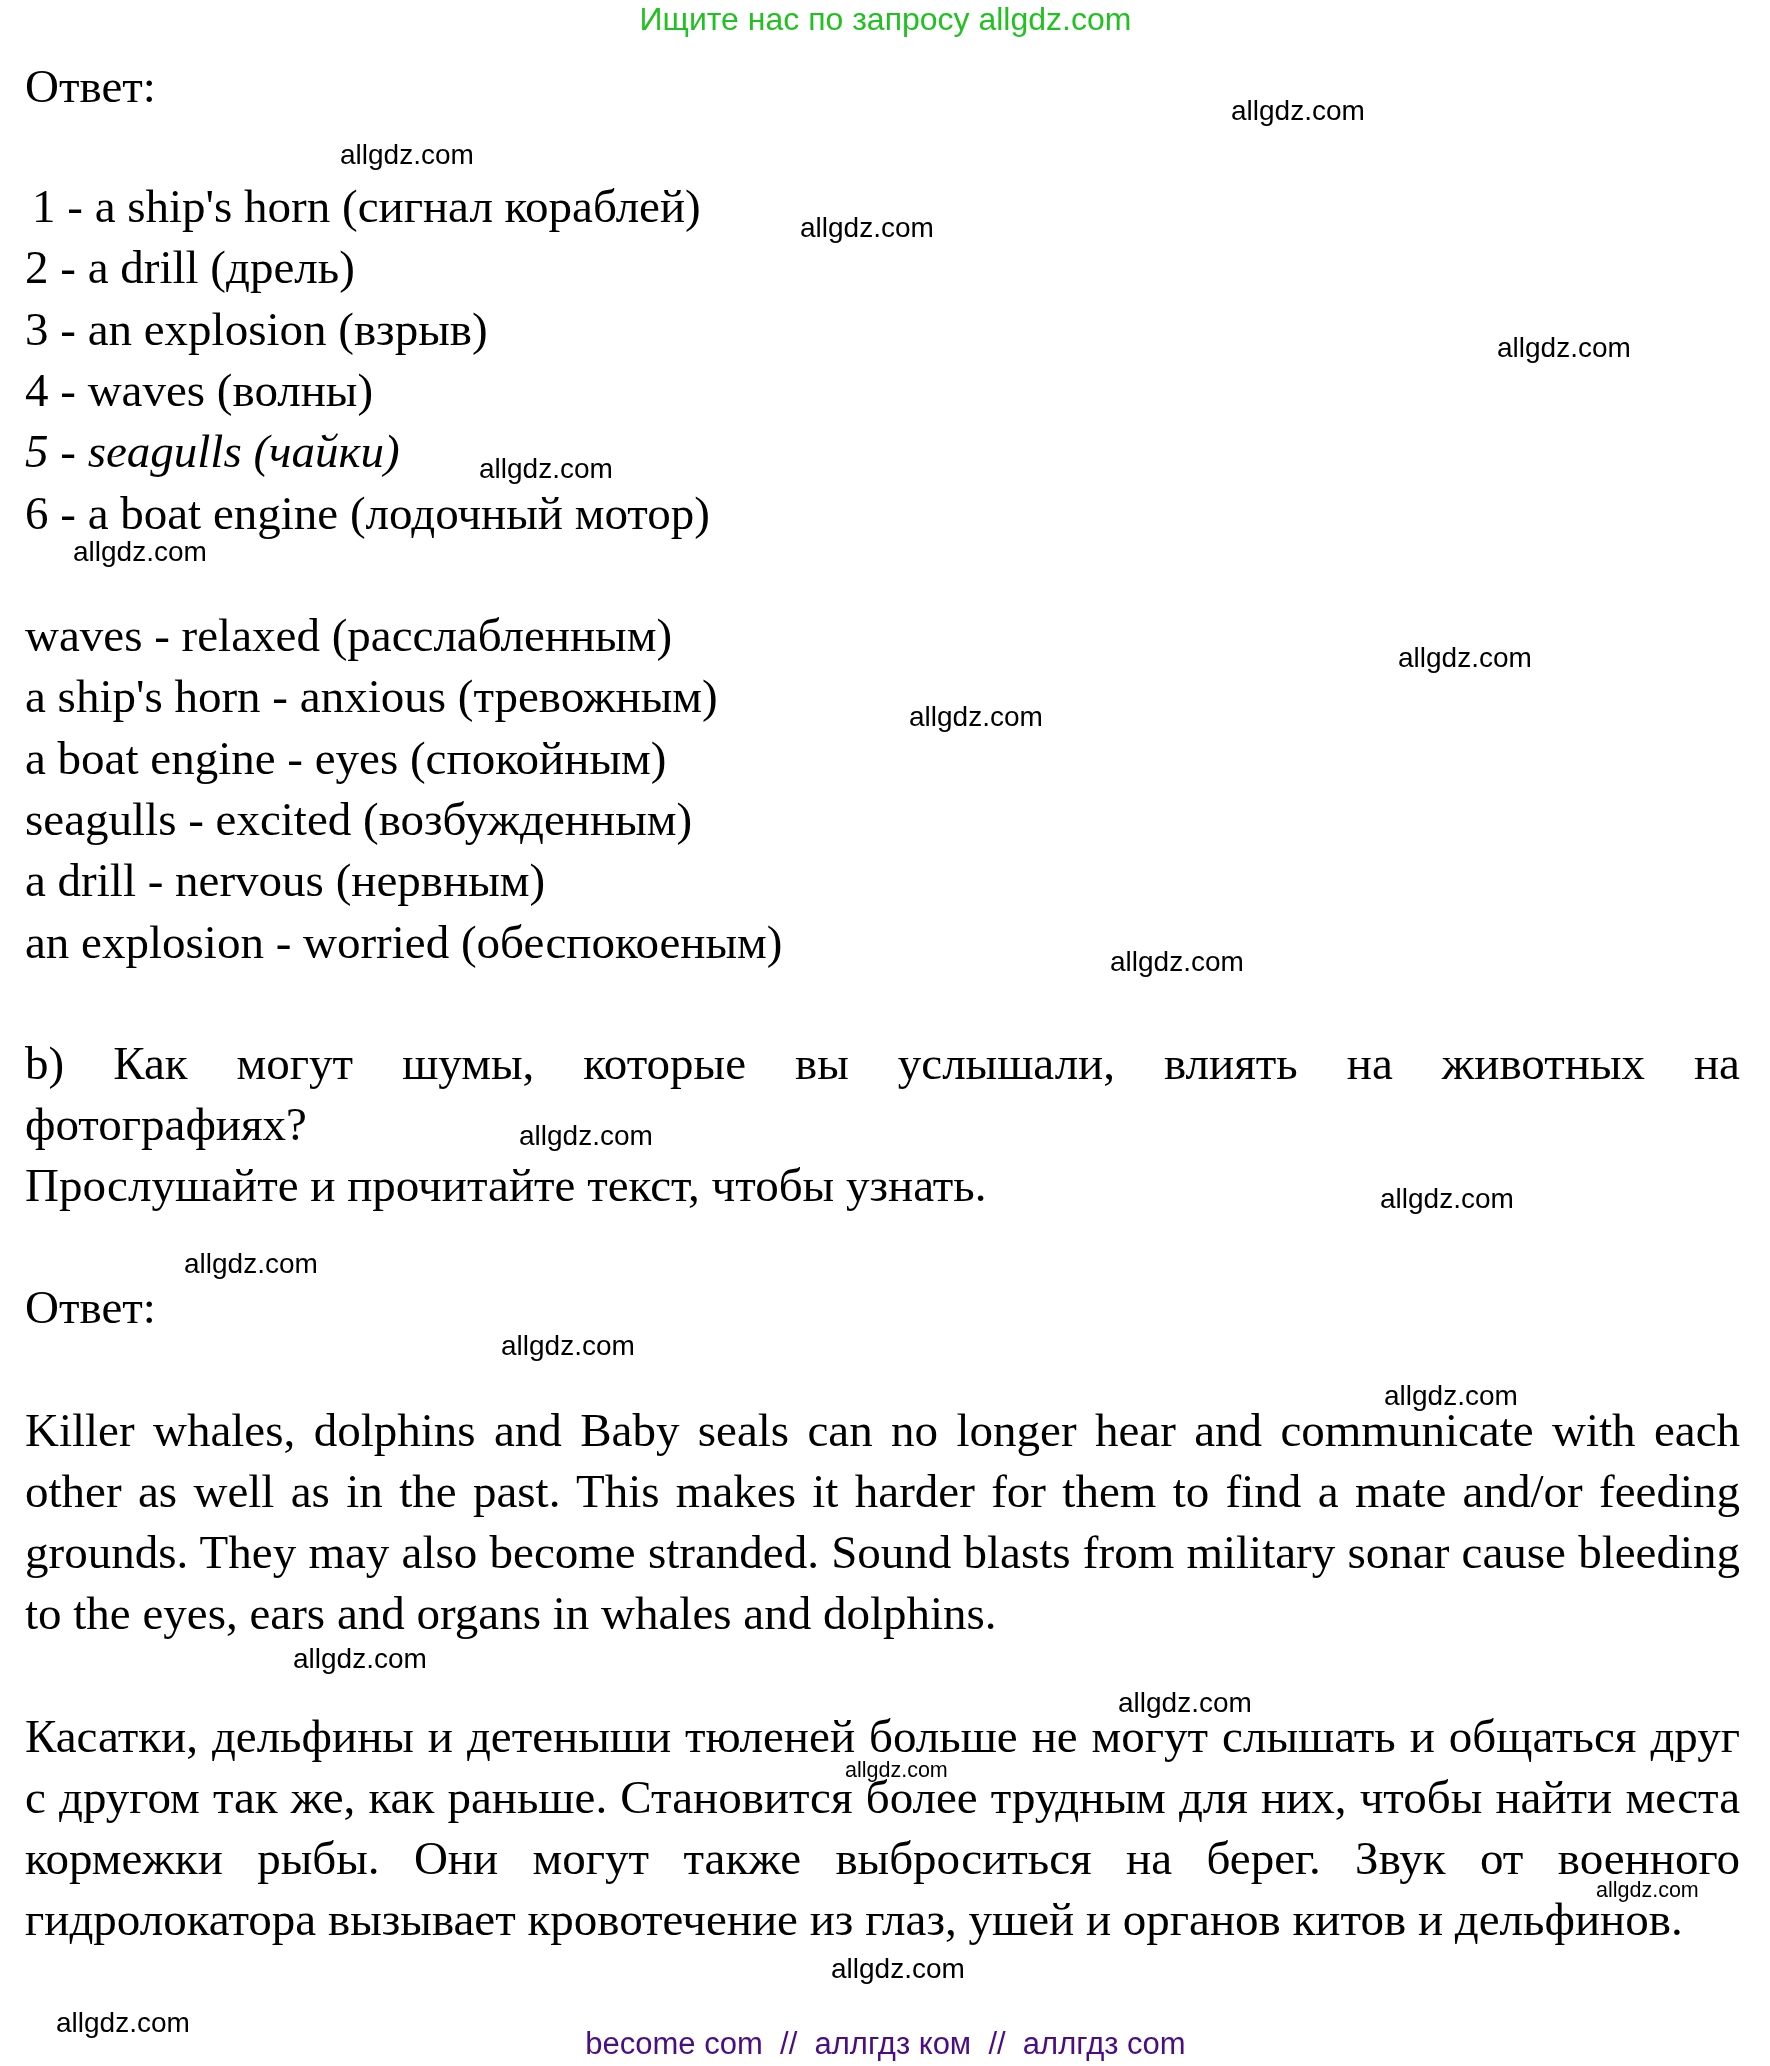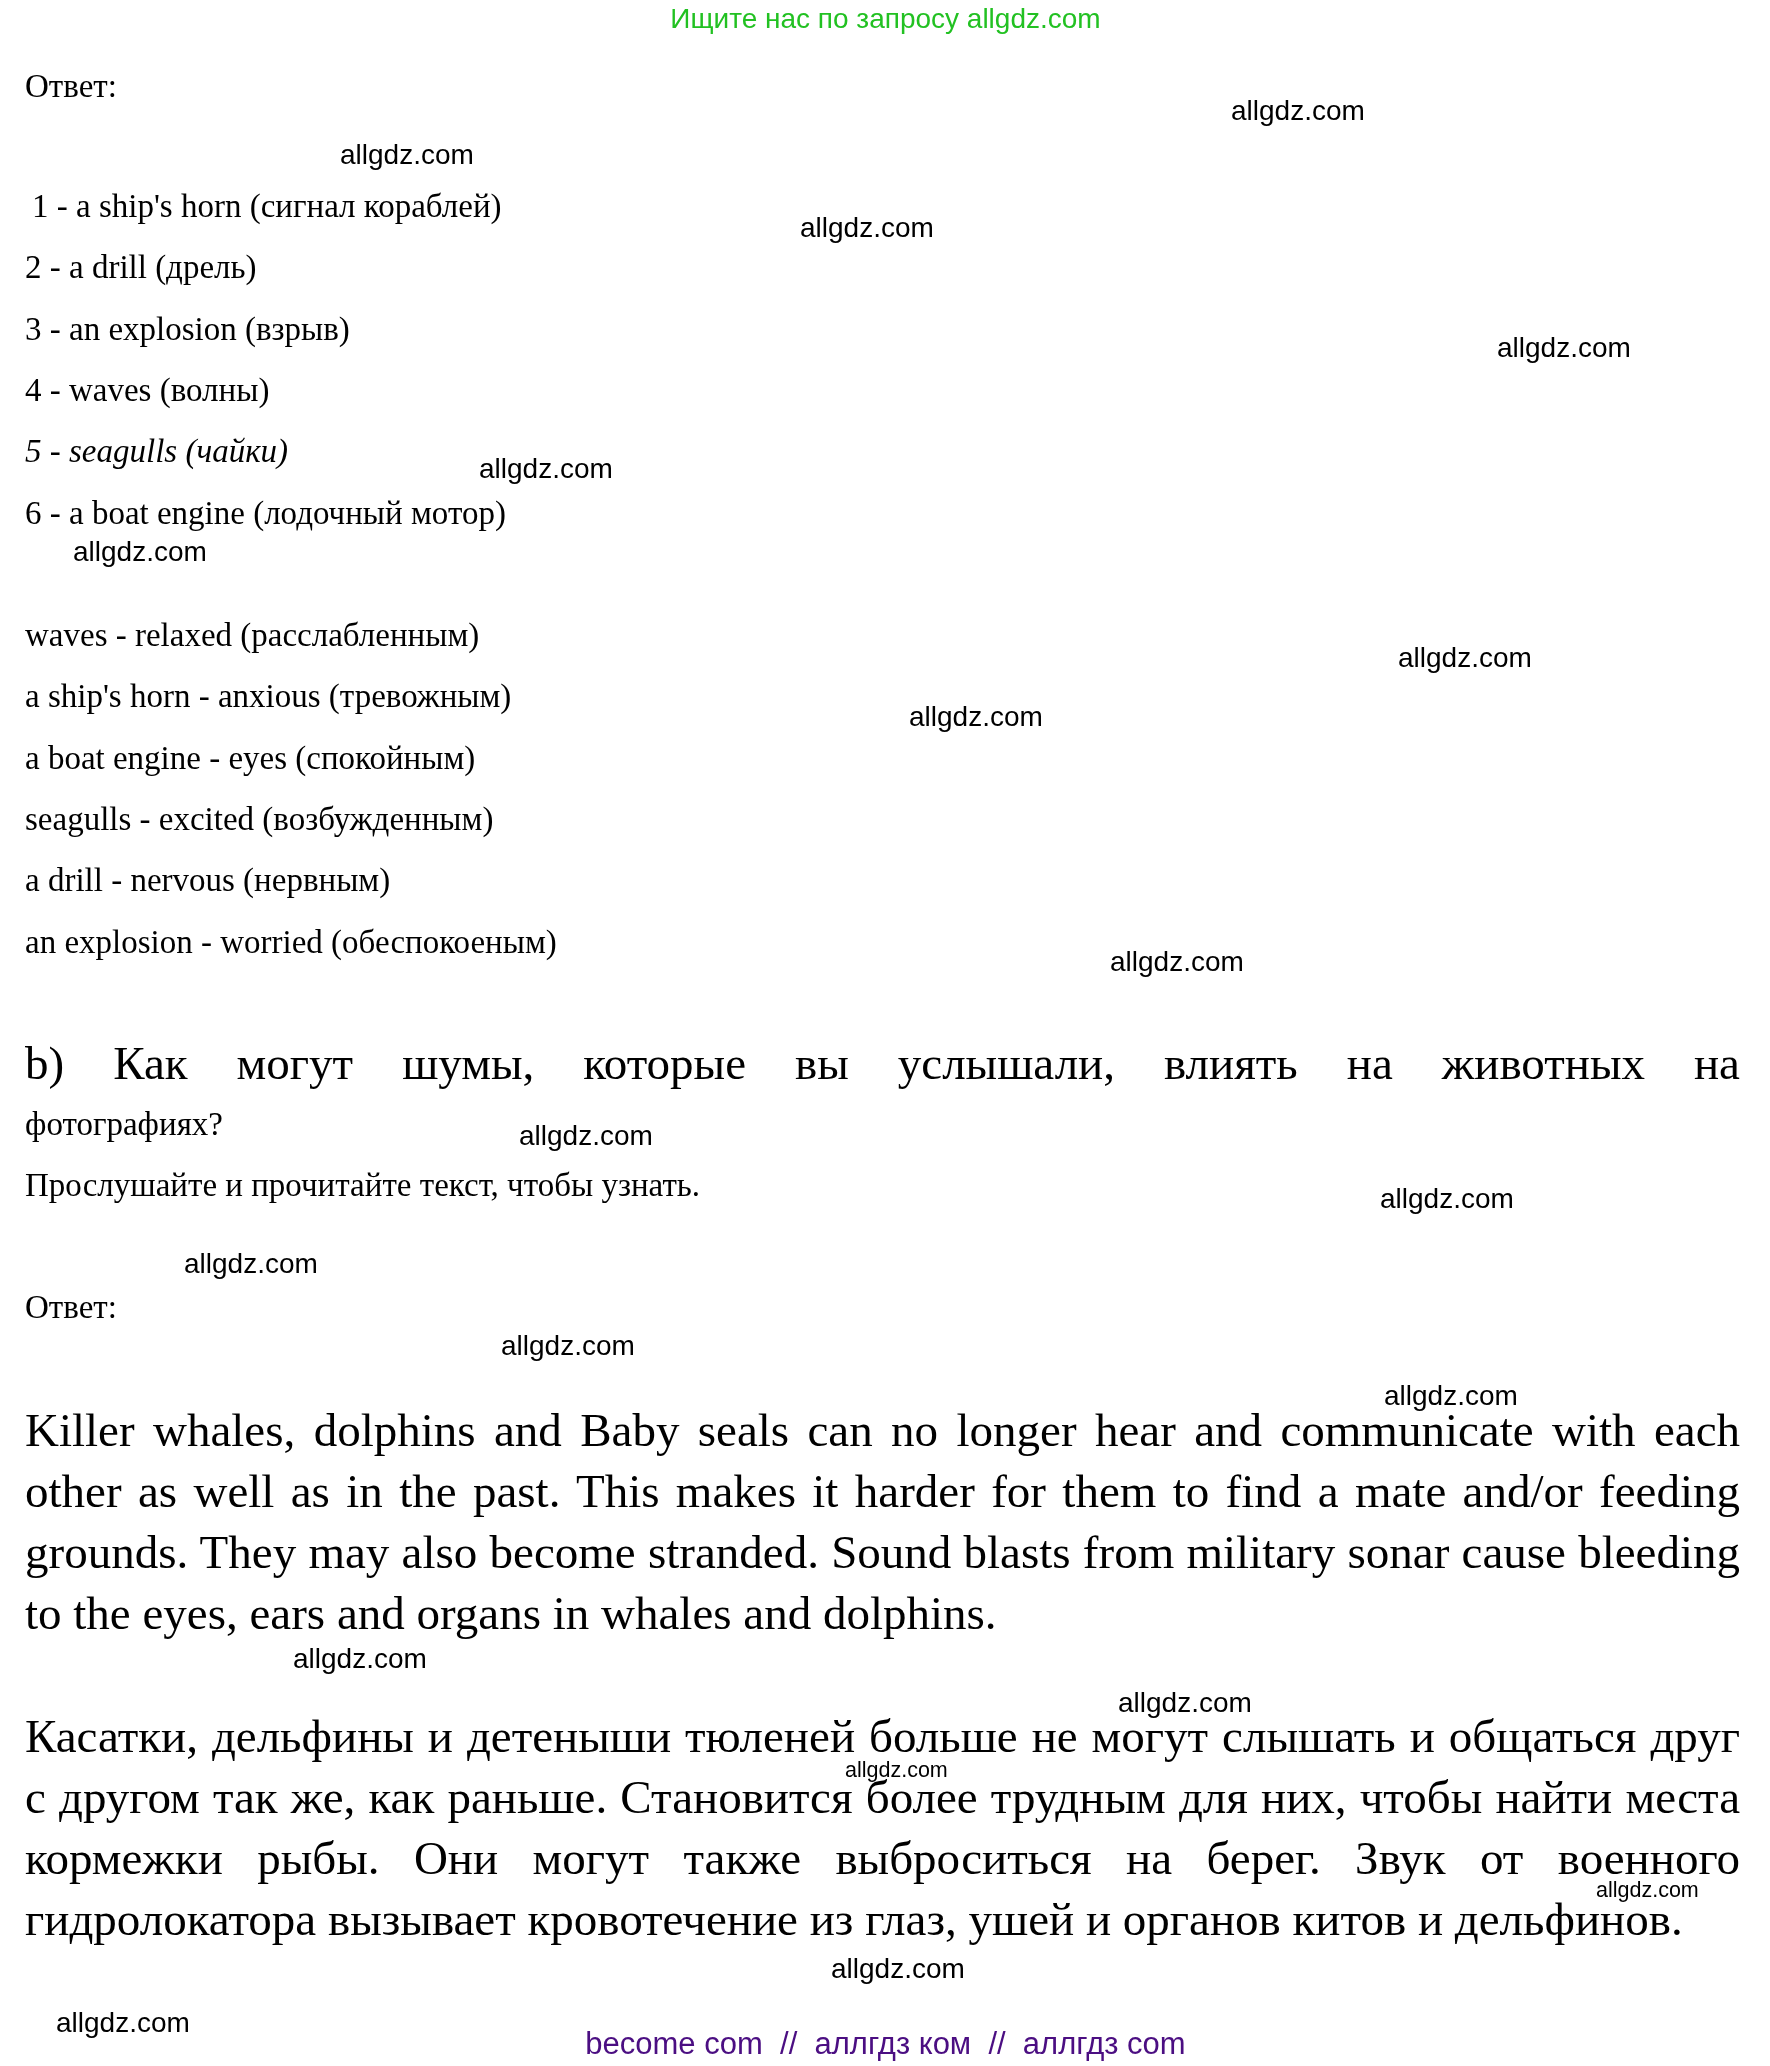--- a/index.html
+++ b/index.html
@@ -1,22 +1,22 @@
 <!DOCTYPE html>
 <html style="font-size:14.3px"><head>
 <meta charset="utf-8">
 <style>
   html, body { margin:0; padding:0; background:#fff; }
   body { width:1771px; height:2066px; position:relative; overflow:hidden; }
-  .serif { font-family: "Liberation Serif", "DejaVu Serif", serif; font-size:33px; color:#000; position:absolute; left:25px; white-space:nowrap; line-height:61px; }
+  .serif { font-family: "Liberation Serif", "DejaVu Serif", serif; font-size:47px; color:#000; position:absolute; left:25px; white-space:nowrap; line-height:61px; }
   .para { font-family: "Liberation Serif", "DejaVu Serif", serif; font-size:47px; color:#000; position:absolute; left:25px; width:1715px; text-align:justify; text-align-last:left; line-height:61px; }
   .para.full { text-align-last:justify; }
   .wm { font-family: "Liberation Sans", "DejaVu Sans", sans-serif; font-size:28px; color:#000; position:absolute; white-space:nowrap; }
   .wm.small { font-size:21.5px; }
-  .header { font-family: "Liberation Sans", "DejaVu Sans", sans-serif; font-size:28px; color:#22c122; position:absolute; top:0; left:0; width:1771px; text-align:center; line-height:38px; }
+  .header { font-family: "Liberation Sans", "DejaVu Sans", sans-serif; font-size:32px; color:#22c122; position:absolute; top:0; left:0; width:1771px; text-align:center; line-height:38px; }
   .footer { font-family: "Liberation Sans", "DejaVu Sans", sans-serif; font-size:31px; color:#4b0e82; position:absolute; top:2063px; left:0; width:1771px; text-align:center; transform:translateY(-100%); line-height:39px; white-space:pre; }
 </style>
 </head>
 <body>
 
 <div class="header">Ищите нас по запросу allgdz.com</div>
 
 <div class="serif" style="top:56px;">Ответ:</div>
 
 <div class="serif" style="top:176px;margin-left:7px;">1 - a ship's horn (сигнал кораблей)</div>

